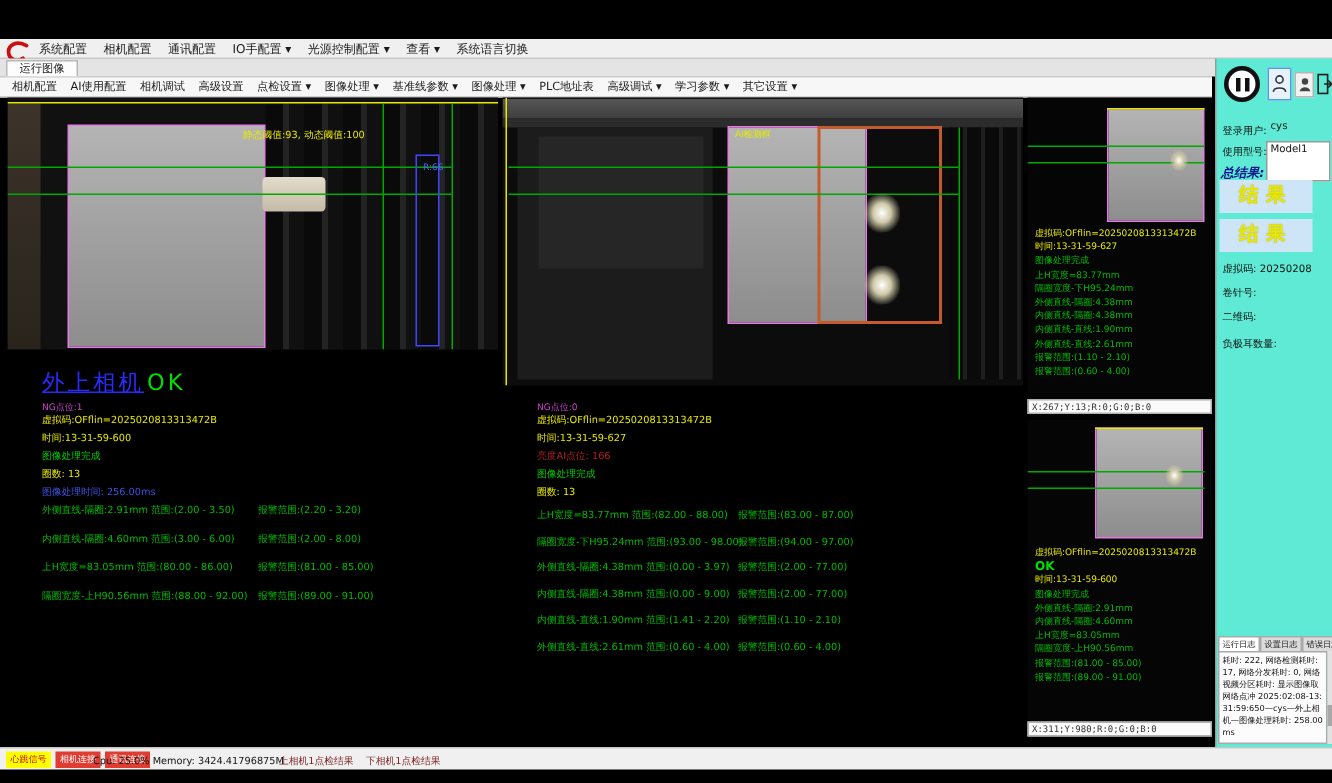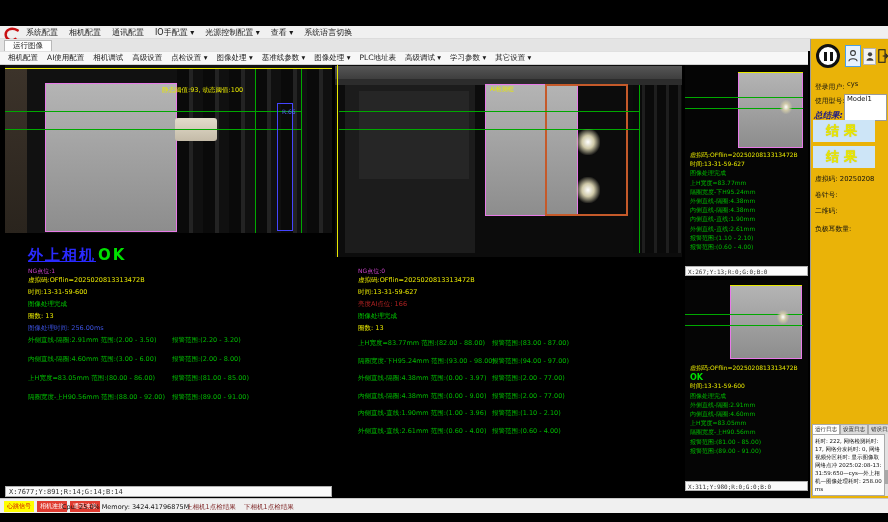--- a/index.html
+++ b/index.html
@@ -30,36 +30,36 @@
   .gline-v{position:absolute;width:1px;background:#00a800}
   .yline-h{position:absolute;height:1px;background:#e8e800}
   .yline-v{position:absolute;width:1px;background:#e8e800}
   .spot{position:absolute;background:radial-gradient(ellipse at center,#ffffff 0%,#cfc9a8 35%,transparent 75%)}
 
   
   .coordbar{position:absolute;background:#fafafa;border:1px solid #b0b0b0;color:#333;font-family:"DejaVu Sans Mono","Liberation Mono",monospace;white-space:nowrap;overflow:hidden}
 
   
   .t-th{position:absolute;font-size:6.5px;color:#e8e800;white-space:nowrap}
-  .cam-title{position:absolute;font-size:15px;font-weight:bold;letter-spacing:2px;white-space:nowrap}
+  .cam-title{position:absolute;font-size:15px;font-weight:normal;letter-spacing:2px;white-space:nowrap}
   .cam-title .blue{color:#2a2aff;text-decoration:underline}
   .cam-title .ok{color:#00e000;margin-left:2px}
   .t-ng{position:absolute;font-size:6px;color:#cc44cc;white-space:nowrap}
   .t-y{position:absolute;font-size:6.5px;color:#e8e800;white-space:nowrap}
   .t-g{position:absolute;font-size:6.5px;color:#00cc00;white-space:nowrap}
   .t-b{position:absolute;font-size:6.5px;color:#3c52e0;white-space:nowrap}
   .t-r{position:absolute;font-size:6.5px;color:#b22222;white-space:nowrap}
   .mrow{position:absolute;white-space:nowrap;font-size:6.5px;color:#00bb00}
   .malarm{position:absolute;top:0;white-space:nowrap}
   .ln-g{position:absolute;font-size:6px;color:#00bb00;white-space:nowrap}
   .ln-y{position:absolute;font-size:6px;color:#e8e800;white-space:nowrap}
   .ln-ok{position:absolute;font-size:8px;font-weight:bold;color:#00e000;white-space:nowrap}
 
   
-  .control{position:absolute;left:810px;top:39px;width:78px;height:459px;background:#eab308;border-left:1px solid #9a9a9a}
+  .control{position:absolute;left:810px;top:39px;width:78px;height:459px;background:#5eead4;border-left:1px solid #9a9a9a}
   .btn-pause{position:absolute;left:5px;top:5px;width:24px;height:24px;border:3px solid #111;border-radius:50%;background:#fff;display:flex;align-items:center;justify-content:center;gap:3px}
   .btn-pause i{display:block;width:3px;height:9px;background:#111}
   .sq-btn{position:absolute;background:#f2f2f2;border:1px solid #b5b5b5;display:flex;align-items:center;justify-content:center}
   .sq-btn.sel{border:1px solid #4aa0e8;background:#e8f2fc}
   .ctl-label{position:absolute;font-size:6.8px;color:#111;white-space:nowrap}
   .ctl-box{position:absolute;background:#fff;border:1px solid #9a9a9a;font-size:6.8px;color:#111;padding-left:2px;white-space:nowrap;overflow:hidden}
   .total-label{position:absolute;font-size:8.5px;font-weight:bold;font-style:italic;color:#14148c;white-space:nowrap}
   .result-box{position:absolute;width:62px;height:22px;background:#cde5f7;color:#e8e800;font-weight:bold;font-size:13px;letter-spacing:5px;text-align:center;line-height:22px;white-space:nowrap;text-shadow:0 0 1px #bba800}
   .log-tabs{position:absolute;display:flex}
   .log-tab{font-size:5.5px;color:#222;padding:1px 2px;background:#dcdcdc;border:1px solid #aaa;border-bottom:none;white-space:nowrap}
@@ -138,21 +138,20 @@
   <div class="t-y" style="left:28px;top:288px">时间:13-31-59-600</div>
   <div class="t-g" style="left:28px;top:300px">图像处理完成</div>
   <div class="t-y" style="left:28px;top:312px">圈数: 13</div>
   <div class="t-b" style="left:28px;top:324px">图像处理时间: 256.00ms</div>
   <div class="layer" id="left-measures">
       <div class="mrow" style="left: 28px; top: 336px;"><span>外侧直线-隔圈:2.91mm 范围:(2.00 - 3.50)</span><span class="malarm" style="left: 144px;">报警范围:(2.20 - 3.20)</span></div>
       <div class="mrow" style="left: 28px; top: 355px;"><span>内侧直线-隔圈:4.60mm 范围:(3.00 - 6.00)</span><span class="malarm" style="left: 144px;">报警范围:(2.00 - 8.00)</span></div>
       <div class="mrow" style="left: 28px; top: 374px;"><span>上H宽度=83.05mm 范围:(80.00 - 86.00)</span><span class="malarm" style="left: 144px;">报警范围:(81.00 - 85.00)</span></div>
       <div class="mrow" style="left: 28px; top: 393px;"><span>隔圈宽度-上H90.56mm 范围:(88.00 - 92.00)</span><span class="malarm" style="left: 144px;">报警范围:(89.00 - 91.00)</span></div>
     </div>
-  <div class="coordbar" style="left:5px;top:486px;width:327px;height:11px;font-size:7px;padding:1px 0 0 3px">X:7677;Y:891;R:14;G:14;B:14</div>
 
   <div class="img" style="left:335px;top:65px;width:347px;height:192px;background:#0c0c0c">
     <div class="abs" style="left:0;top:1px;width:347px;height:13px;background:linear-gradient(180deg,#565656,#3e3e3e)"></div>
     <div class="abs" style="left:0;top:14px;width:347px;height:6px;background:#2c2c2c"></div>
     <div class="abs" style="left:10px;top:20px;width:130px;height:168px;background:#1c1c1c"></div>
     <div class="abs" style="left:24px;top:26px;width:110px;height:88px;background:#262626"></div>
     <div class="abs" style="left:298px;top:20px;width:49px;height:168px;background:repeating-linear-gradient(90deg,#0a0a0a 0 9px,#1e1e1e 9px 12px)"></div>
     <div class="yline-v" style="left:2px;top:0;height:192px"></div>
     <div class="part" style="left:150px;top:19px;width:93px;height:132px"></div>
     <div class="abs" style="left:210px;top:19px;width:83px;height:132px;border:2px solid #c55a2a"></div>
@@ -168,21 +167,21 @@
   <div class="t-y" style="left:358px;top:276px">虚拟码:OFflin=2025020813313472B</div>
   <div class="t-y" style="left:358px;top:288px">时间:13-31-59-627</div>
   <div class="t-r" style="left:358px;top:300px">亮度AI点位: 166</div>
   <div class="t-g" style="left:358px;top:312px">图像处理完成</div>
   <div class="t-y" style="left:358px;top:324px">圈数: 13</div>
   <div class="layer" id="middle-measures">
       <div class="mrow" style="left: 358px; top: 339px;"><span>上H宽度=83.77mm 范围:(82.00 - 88.00)</span><span class="malarm" style="left: 134px;">报警范围:(83.00 - 87.00)</span></div>
       <div class="mrow" style="left: 358px; top: 357px;"><span>隔圈宽度-下H95.24mm 范围:(93.00 - 98.00)</span><span class="malarm" style="left: 134px;">报警范围:(94.00 - 97.00)</span></div>
       <div class="mrow" style="left: 358px; top: 374px;"><span>外侧直线-隔圈:4.38mm 范围:(0.00 - 3.97)</span><span class="malarm" style="left: 134px;">报警范围:(2.00 - 77.00)</span></div>
       <div class="mrow" style="left: 358px; top: 392px;"><span>内侧直线-隔圈:4.38mm 范围:(0.00 - 9.00)</span><span class="malarm" style="left: 134px;">报警范围:(2.00 - 77.00)</span></div>
-      <div class="mrow" style="left: 358px; top: 409px;"><span>内侧直线-直线:1.90mm 范围:(1.00 - 3.96)</span><span class="malarm" style="left: 134px;">报警范围:(1.10 - 2.10)</span></div>
+      <div class="mrow" style="left: 358px; top: 409px;"><span>内侧直线-直线:1.90mm 范围:(1.41 - 2.20)</span><span class="malarm" style="left: 134px;">报警范围:(1.10 - 2.10)</span></div>
       <div class="mrow" style="left: 358px; top: 427px;"><span>外侧直线-直线:2.61mm 范围:(0.60 - 4.00)</span><span class="malarm" style="left: 134px;">报警范围:(0.60 - 4.00)</span></div>
     </div>
 
   <div class="img" style="left:685px;top:65px;width:123px;height:201px;background:#050505">
     <div class="part" style="left:53px;top:7px;width:65px;height:76px"></div>
     <div class="gline-h" style="left:0;top:32px;width:118px"></div>
     <div class="gline-h" style="left:0;top:43px;width:118px"></div>
     <div class="yline-h" style="left:53px;top:7px;width:65px"></div>
     <div class="spot" style="left:95px;top:35px;width:12px;height:14px"></div>
   </div>

